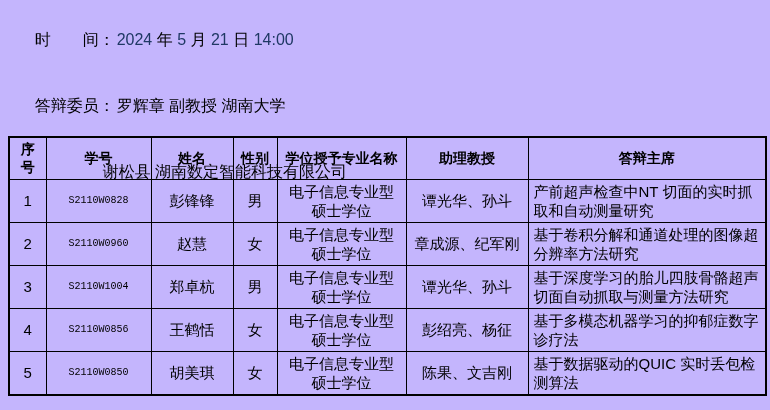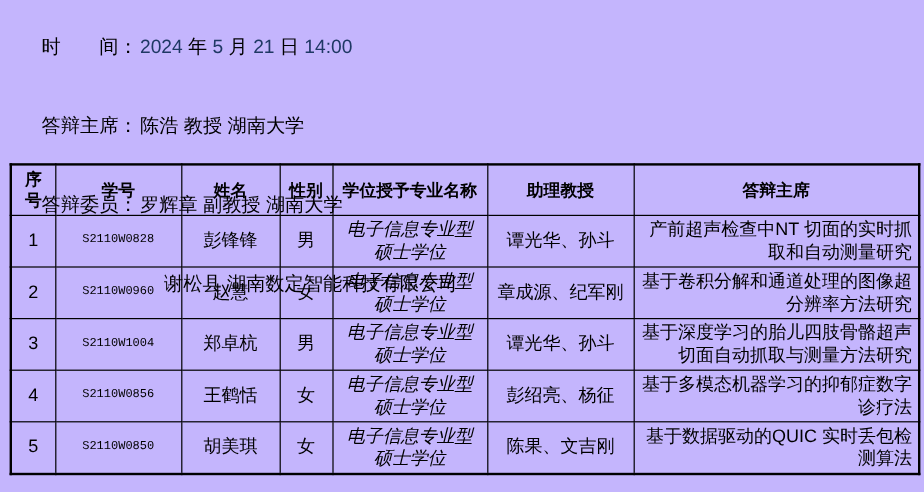--- a/index.html
+++ b/index.html
@@ -6,55 +6,52 @@
   #screen {
     position:relative; width:770px; height:410px; background:#c4b5fd;
     font-family:"Liberation Sans","DejaVu Sans",sans-serif; color:#000000;
     overflow:hidden;
   }
   
   .top { position:absolute; left:8px; top:7px; font-size:16px; line-height:22px; }
   .tline { white-space:pre; }
   .tlabel { display:inline-block; width:82px; white-space:pre; }
   .tvalue { white-space:pre; }
-  .cont-line { padding-left:102px; }
+  .cont-line { padding-left:68px; }
   .num { color:#1f3864; }
   
   table.sched {
     position:absolute; left:8px; top:136px; width:757px;
     border-collapse:collapse; table-layout:fixed;
     border:2px solid #000000;
   }
   .sched th, .sched td {
     border:1px solid #000000;
     text-align:center; vertical-align:middle;
     padding:2px 4px; overflow:hidden;
   }
   .sched tr { height:42px; }
   .sched th { font-size:14px; font-weight:bold; line-height:18px; }
   .sched td { font-size:15px; line-height:19px; }
   td.c-id { font-family:"Liberation Mono","DejaVu Sans Mono",monospace; font-size:10px; }
-  td.c-degree { padding:2px 8px;font-style:italic; }
-  td.c-title { text-align:right; padding:2px 5px; }
+  td.c-degree { padding:2px 8px; }
+  td.c-title { text-align:left; padding:2px 5px; }
 </style>
 </head>
 <body>
 
 <div id="screen">
 
   <div class="top">
 
     <div class="tline">
       <span class="tlabel">时　　间：</span><span class="tvalue"><span class="num">2024</span><span> 年 </span><span class="num">5</span><span> 月 </span><span class="num">21</span><span> 日 </span><span class="num">14:00</span></span>
     </div>
 
 
-    <div class="tline">
-      <span class="tlabel">答辩主席：</span><span class="tvalue">陈浩 教授 湖南大学</span>
-    </div>
 
     <div class="tline">
       <span class="tlabel">答辩委员：</span><span class="tvalue">罗辉章 副教授 湖南大学</span>
     </div>
 
     <div class="tline cont-line">
       <span class="tvalue">谢松县 湖南数定智能科技有限公司</span>
     </div>
 
   </div>

